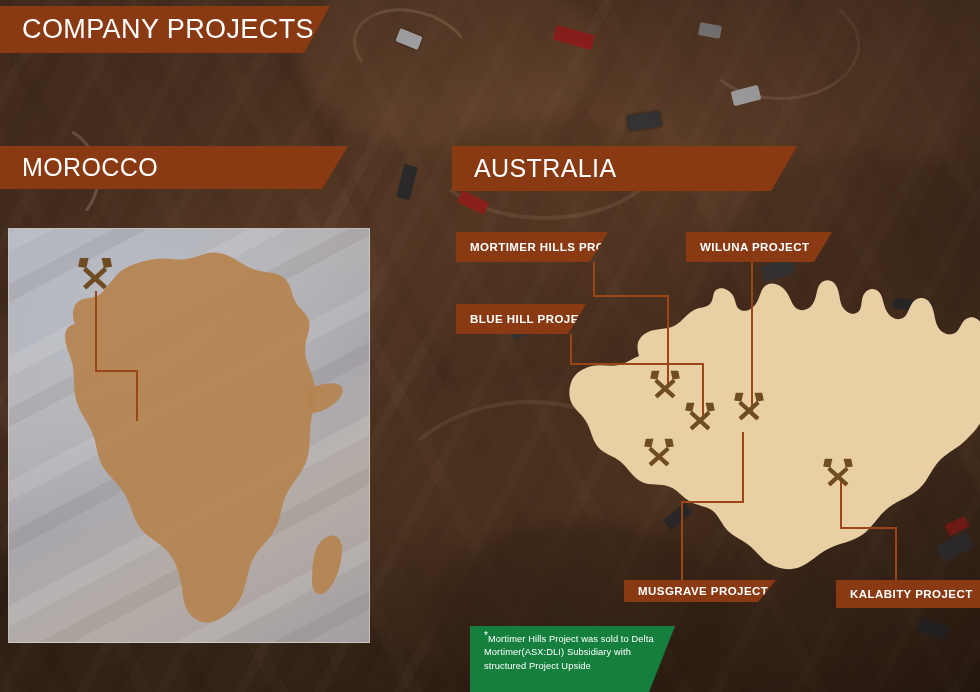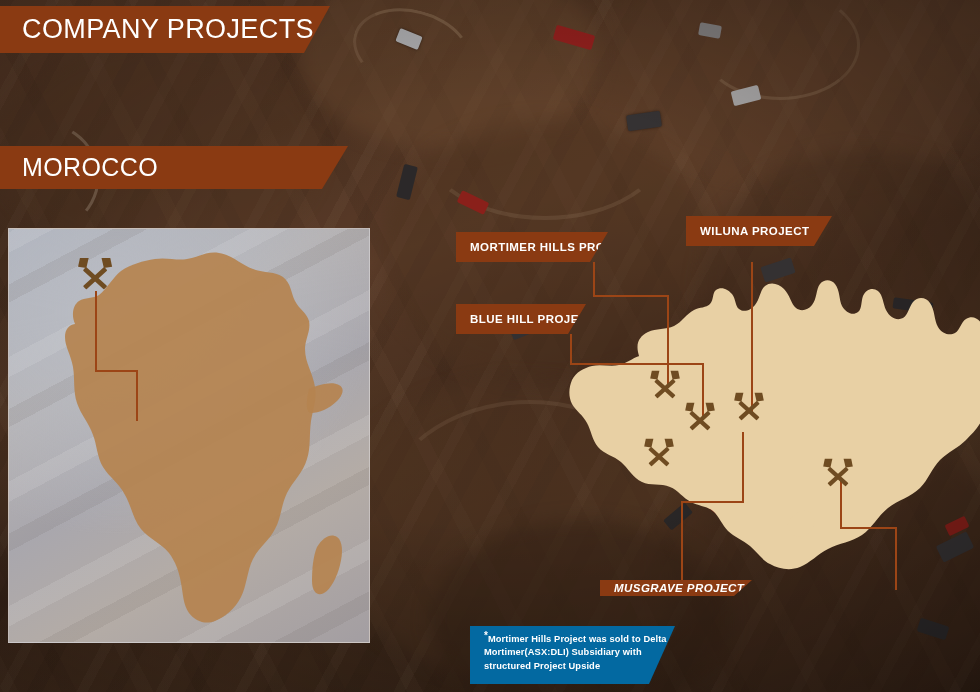--- a/index.html
+++ b/index.html
@@ -83,25 +83,25 @@
     background:repeating-linear-gradient(152deg,
       rgba(255,255,255,.10) 0px, rgba(255,255,255,.10) 18px,
       rgba(0,0,0,0) 18px, rgba(0,0,0,0) 46px,
       rgba(90,80,75,.10) 46px, rgba(90,80,75,.10) 62px,
       rgba(0,0,0,0) 62px, rgba(0,0,0,0) 110px);
   }
   #morocco-panel svg.africa { position:absolute; left:0; top:0; }
 
   
   #footnote {
-    position:absolute; left:470px; top:626px; width:205px; height:58px;
-    background:#0369a1; color:#fff;
+    position:absolute; left:470px; top:626px; width:205px; height:66px;
+    background:#15803d; color:#fff;
     clip-path:polygon(0 0, 100% 0, calc(100% - 26px) 100%, 0 100%);
     padding:7px 0 0 14px;
-    font-size:9.3px; line-height:1.45; font-weight:700; letter-spacing:.1px;
+    font-size:9.3px; line-height:1.45; font-weight:400; letter-spacing:.1px;
   }
   #footnote sup { font-size:10px; line-height:0; position:relative; top:1px; }
 </style>
 </head>
 <body>
 
 <div id="stage">
 
   <div class="bg">
     <div class="bg-base"></div>
@@ -145,20 +145,23 @@
   </div>
 
   <div class="banner title-main clip-r" id="header-banner" style="left:0;top:6px;width:330px;height:47px;">
     <span>COMPANY PROJECTS</span>
   </div>
 
   <div class="banner title-sec clip-r" id="morocco-banner" style="left:0;top:146px;width:348px;height:43px;">
     <span>MOROCCO</span>
   </div>
 
+  <div class="banner title-sec clip-r" id="australia-banner" style="left:452px;top:146px;width:345px;height:45px;">
+    <span>AUSTRALIA</span>
+  </div>
 
   <div id="morocco-panel">
     <div class="pan-stripe"></div>
 
     <svg class="africa" width="362" height="415" viewBox="0 0 362 415">
       <path fill="#b5834f" fill-opacity="0.92" d="
         M 66,95
         C 62,86 64,76 70,72
         C 76,68 84,70 90,66
         C 98,60 104,48 112,42
@@ -332,32 +335,35 @@
         <path d="M 10.5,1 L 1,1 L -1,10.5 L 8,12 Z"></path>
       </g>
     </g>
   </svg>
 
   <div class="banner lbl clip-r-sm" style="left:456px;top:232px;width:152px;height:30px;">
     <span>MORTIMER HILLS PROJECT</span>
       <sup>*</sup>
   </div>
 
-  <div class="banner lbl clip-r-sm" style="left:686px;top:216px;width:146px;height:30px;">
+  <div class="banner lbl clip-r-sm" style="left:686px;top:232px;width:146px;height:30px;">
     <span>WILUNA PROJECT</span>
   </div>
 
   <div class="banner lbl clip-r-sm" style="left:456px;top:304px;width:130px;height:30px;">
     <span>BLUE HILL PROJECT</span>
   </div>
 
-  <div class="banner lbl clip-r-sm" style="left:600px;top:580px;width:152px;height:16px;font-style:italic;">
+  <div class="banner lbl clip-r-sm" style="left:624px;top:580px;width:152px;height:22px;">
     <span>MUSGRAVE PROJECT</span>
   </div>
 
+  <div class="banner lbl clip-none" style="left:836px;top:580px;width:144px;height:28px;">
+    <span>KALABITY  PROJECT</span>
+  </div>
 
   <div id="footnote">
     <sup>*</sup><span>Mortimer Hills Project was sold to Delta</span><br>
     <span>Mortimer(ASX:DLI) Subsidiary with</span><br>
     <span>structured Project Upside</span>
   </div>
 
 </div>
 
 </body></html>

